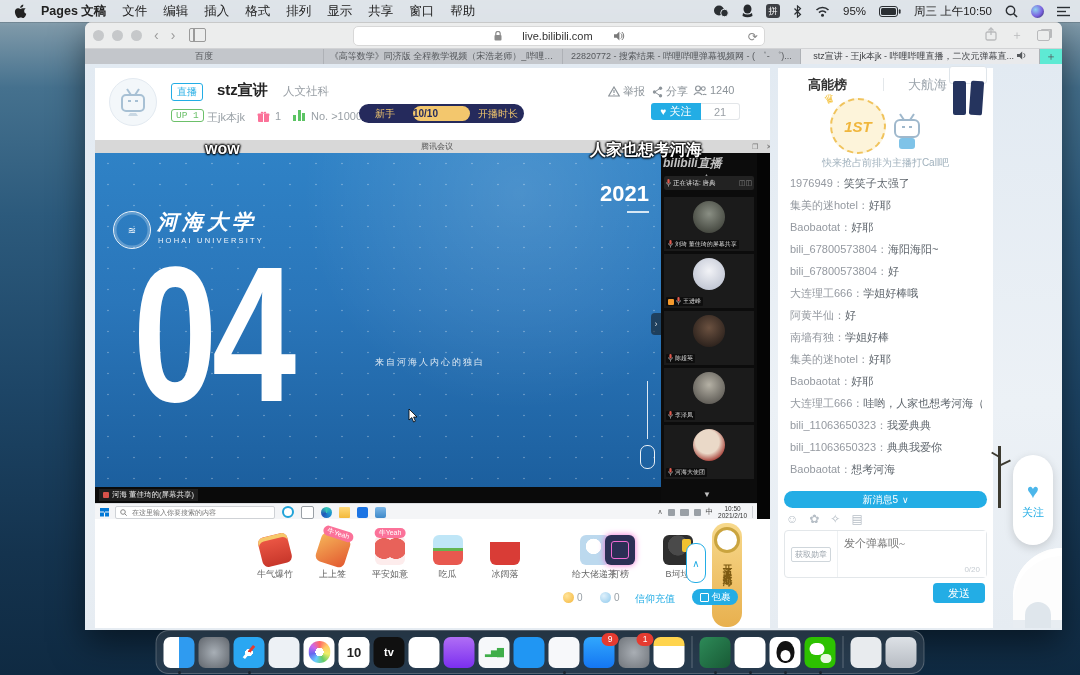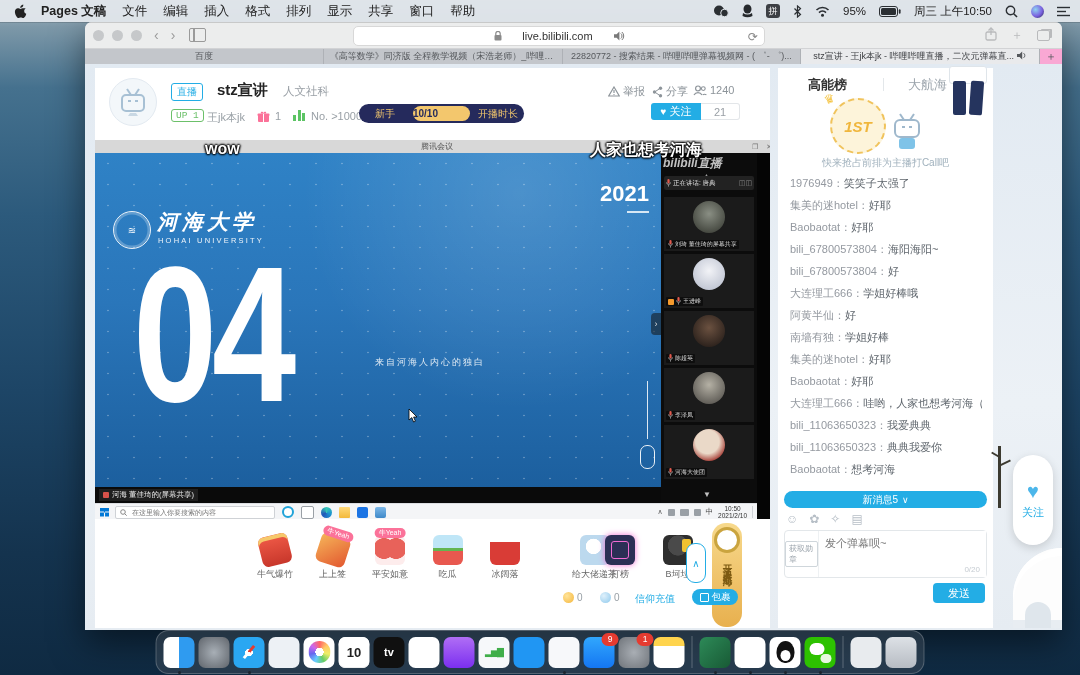--- a/index.html
+++ b/index.html
@@ -30,21 +30,21 @@
   .sidebtn::before{content:"";position:absolute;left:3px;top:0;bottom:0;width:1.4px;background:#9a9a9a;}
   #addrbar{position:absolute;left:268px;top:4px;width:410px;height:18px;background:#fff;border:1px solid #d8d8d8;
     border-radius:5px;display:flex;align-items:center;justify-content:center;gap:4px;}
   .addr-input{border:none;outline:none;font-size:11px;color:#333;width:100px;text-align:center;
     font-family:"Liberation Sans","DejaVu Sans",sans-serif;background:transparent;}
   #addr-right{position:absolute;right:6px;top:3px;display:flex;gap:6px;align-items:center;}
   .reload{color:#8a8a8a;font-size:12px;}
   #tb-right{margin-left:auto;display:flex;gap:14px;margin-right:12px;color:#b9babc;font-size:12px;align-items:center;}
   .tabsq{width:11px;height:9px;border:1.3px solid #b9babc;border-radius:2px;box-shadow:3px -2px 0 -1px #b9babc;}
   
-  #tabbar{position:absolute;left:0;top:27px;width:977px;height:15px;background:#f9a8d4;display:flex;}
+  #tabbar{position:absolute;left:0;top:27px;width:977px;height:15px;background:#5eead4;display:flex;}
   .tab{flex:1;display:flex;align-items:center;justify-content:center;border-right:1px solid #aeb1b6;
     font-size:9px;color:#55585c;overflow:hidden;white-space:nowrap;padding:0 6px;background:#c3c6cb;gap:3px;}
   .tab.active{background:#e9eaec;color:#3c3e42;}
   .tab-title{overflow:hidden;text-overflow:ellipsis;white-space:nowrap;}
   .newtab{width:22px;display:flex;align-items:center;justify-content:center;color:#55585c;font-size:11px;}
   
   #page{position:absolute;left:0;top:42px;width:977px;height:566px;overflow:hidden;
     background:linear-gradient(180deg,#e2eaf2 0%,#ecf1f6 60%,#e6ecf2 100%);}
   #card,#chatcard{position:absolute;background:#fff;}
   #card{left:10px;top:4px;width:675px;height:560px;}
@@ -184,21 +184,21 @@
   .msg{font-size:11px;line-height:22px;white-space:nowrap;overflow:hidden;}
   .mu{color:#9499a0;}
   .mt{color:#5f666d;}
   .newbar{position:absolute;left:6px;top:423px;width:203px;height:17px;background:#23ade5;border-radius:9px;
     color:#fff;font-size:10px;display:flex;align-items:center;justify-content:center;gap:4px;}
   .ctools{position:absolute;left:8px;top:444px;display:flex;gap:11px;color:#b6bec6;font-size:12px;}
   .cinput{position:absolute;left:6px;top:462px;width:201px;height:46px;border:1px solid #e3e7ea;border-radius:4px;display:flex;}
   .medalzone{width:54px;border-right:1px solid #eef1f3;display:flex;align-items:center;justify-content:center;}
   .medaltag{border:1px solid #cfd6db;border-radius:2px;color:#9aa3ab;font-size:8px;padding:1px 3px;}
   .cinput textarea{flex:1;border:none;outline:none;resize:none;font-size:11px;color:#444;padding:5px 6px;
-    font-family:Liberation Mono, monospace;}
+    font-family:Liberation Serif, serif;}
   .ccount{position:absolute;right:6px;bottom:3px;font-size:8px;color:#c6ccd2;}
   .sendbtn{position:absolute;right:8px;top:515px;width:52px;height:20px;background:#23ade5;color:#fff;
     font-size:11px;border-radius:4px;display:flex;align-items:center;justify-content:center;}
   
   .tree{position:absolute;left:913px;top:382px;width:3px;height:62px;background:#3c3a30;}
   .tree::before{content:"";position:absolute;left:-7px;top:8px;width:10px;height:2px;background:#3c3a30;transform:rotate(30deg);}
   .tree::after{content:"";position:absolute;left:1px;top:16px;width:12px;height:2px;background:#3c3a30;transform:rotate(-25deg);}
   .igloo{position:absolute;left:928px;top:484px;width:98px;height:80px;background:#fdfdfd;
     border-radius:60px 60px 0 0;box-shadow:inset 0 -8px 0 #e8edf2, inset 0 8px 0 #fff;}
   .igloo::after{content:"";position:absolute;left:12px;bottom:0;width:26px;height:26px;background:#dfe6ec;border-radius:14px 14px 0 0;}

